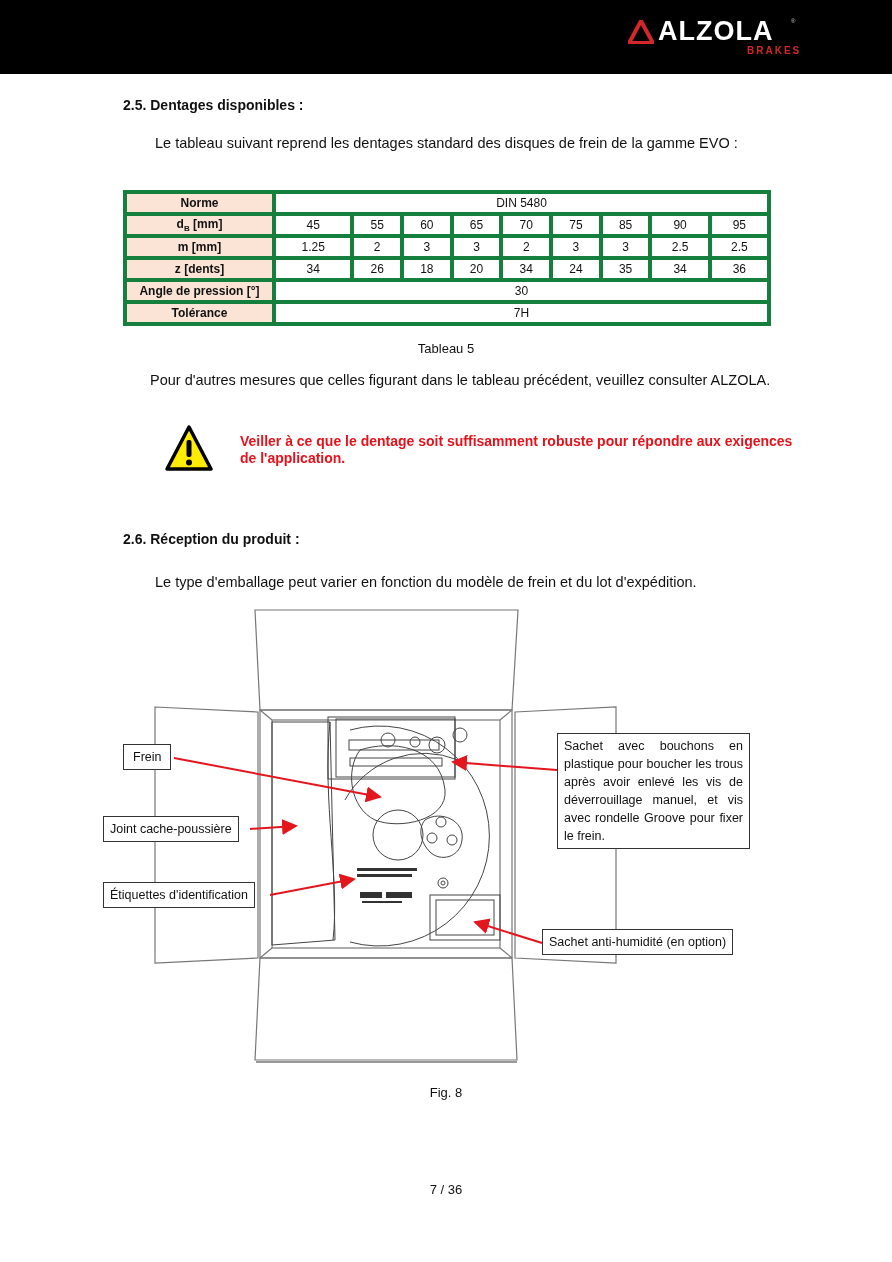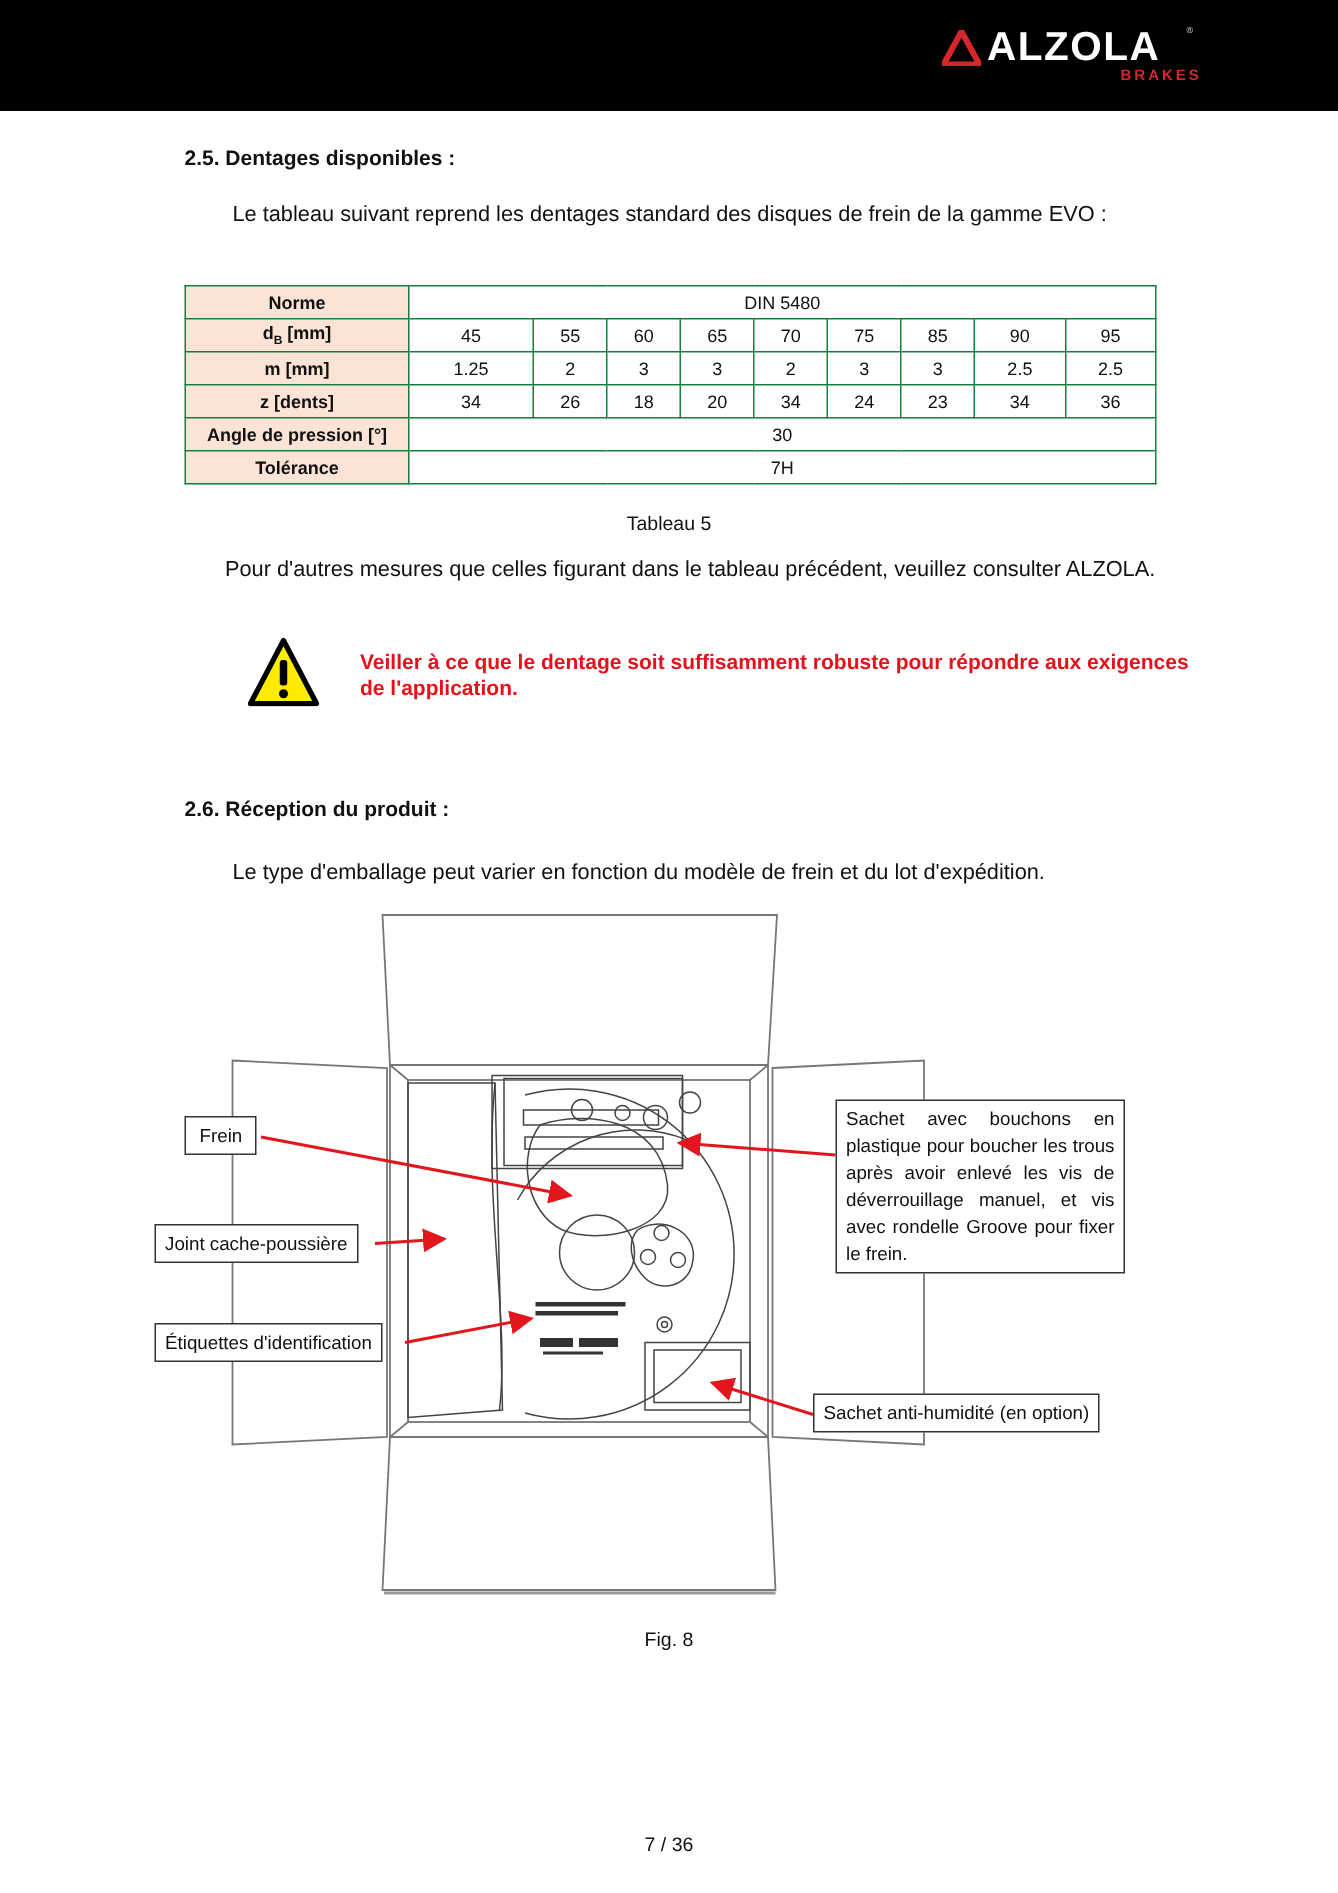--- a/index.html
+++ b/index.html
@@ -11,29 +11,29 @@
   .logo-word { position: absolute; left: 30px; top: 0; font-size: 27px; font-weight: bold; color: #fff; letter-spacing: 1px; }
   .logo-reg { position: absolute; left: 163px; top: 2px; font-size: 6px; color: #ccc; }
   .logo-sub { position: absolute; left: 107px; top: 29px; font-size: 10px; letter-spacing: 2px; color: #d3272b; font-weight: bold; padding-left: 12px; }
   .logo-tri { position: absolute; left: 0; top: 4px; }
 
   .h2 { position: absolute; font-size: 14px; font-weight: bold; }
   .para { position: absolute; font-size: 14.5px; }
   .caption { position: absolute; font-size: 13px; text-align: center; }
 
   table.spec { position: absolute; left: 123px; top: 190px; width: 648px; border-collapse: collapse; font-size: 12px; }
-  table.spec td { border: 1px solid #15803d; height: 22px; text-align: center; padding: 0; }
+  table.spec td { border: 4px solid #15803d; height: 22px; text-align: center; padding: 0; }
   table.spec td.rowhead { background: #fbe3d6; font-weight: bold; width: 149px; }
 
   .warn { position: absolute; left: 165px; top: 425px; }
   .warn-text { position: absolute; left: 240px; top: 433px; font-size: 14px; font-weight: bold; color: #e5121b; line-height: 17px; width: 560px; }
   .callout { position: absolute; background: #fff; border: 1px solid #333; font-size: 12.5px; padding: 3px 6px; line-height: 18px; text-align: center; }
   .callout.justify { text-align: justify; text-align-last: left; }
 
-  .footer { position: absolute; left: 0; width: 892px; top: 1182px; text-align: center; font-size: 13px; margin-top: 40px; }
+  .footer { position: absolute; left: 0; width: 892px; top: 1182px; text-align: center; font-size: 13px; }
 </style>
 </head>
 <body>
 
 <div class="header-bar">
   <div class="logo">
     <svg class="logo-tri" width="26" height="24" viewBox="0 0 26 24">
       <polygon points="13,1 25,23 1,23" fill="none" stroke="#d3272b" stroke-width="4"></polygon>
       <polygon points="13,9 19,20 7,20" fill="#000"></polygon>
     </svg>
@@ -77,21 +77,21 @@
     <td>2.5</td>
   </tr>
   <tr>
     <td class="rowhead">z [dents]</td>
     <td>34</td>
     <td>26</td>
     <td>18</td>
     <td>20</td>
     <td>34</td>
     <td>24</td>
-    <td>23</td>
+    <td>35</td>
     <td>34</td>
     <td>36</td>
   </tr>
   <tr>
     <td class="rowhead">Angle de pression [°]</td>
     <td colspan="9">30</td>
   </tr>
   <tr>
     <td class="rowhead">Tolérance</td>
     <td colspan="9">7H</td>

